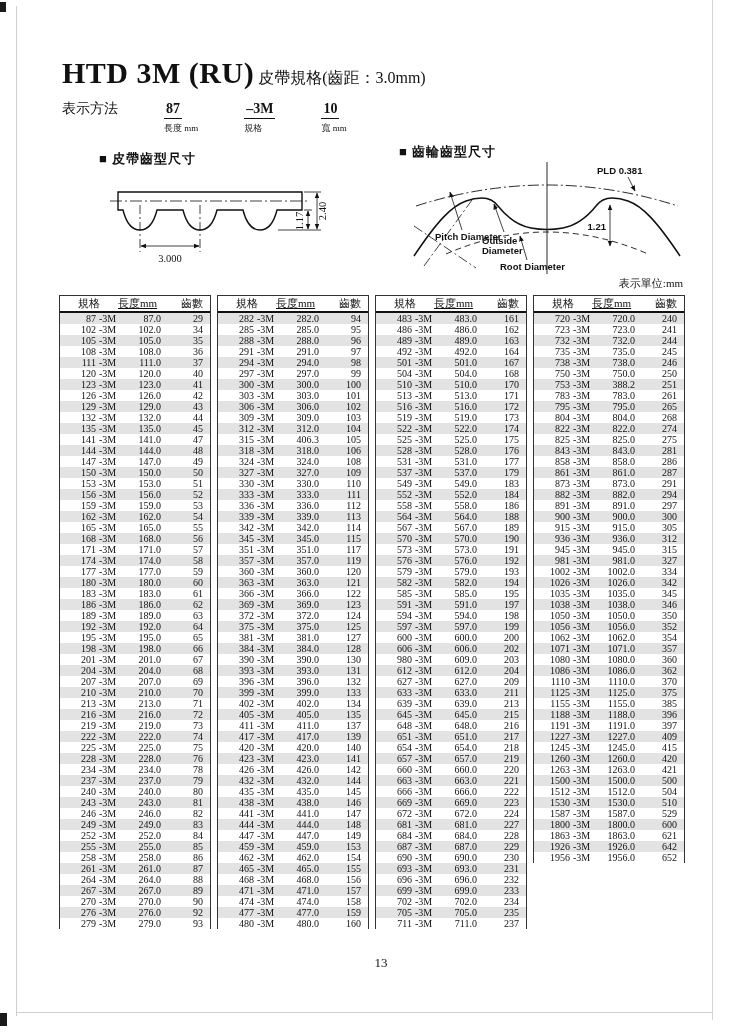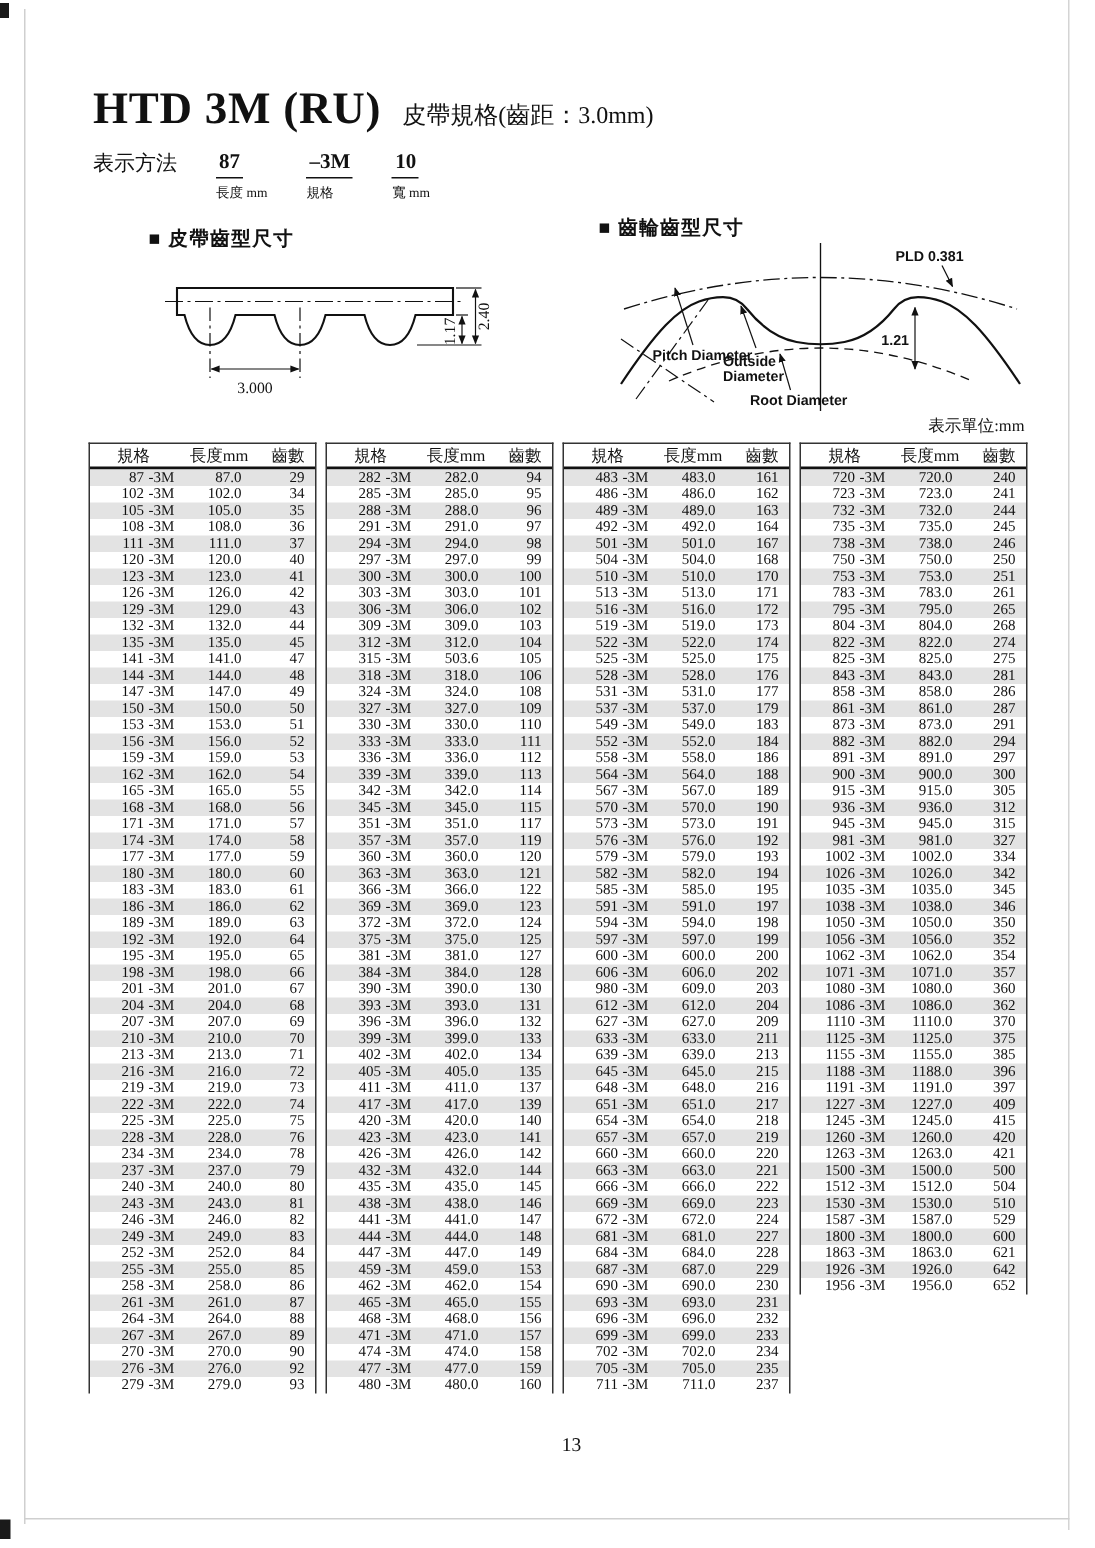--- a/index.html
+++ b/index.html
@@ -10,23 +10,23 @@
   [data-name]{box-sizing:border-box;}
   
   .edge-left{position:absolute;left:16px;top:6px;bottom:16px;width:1px;background:#cfcfcf;}
   .edge-right{position:absolute;right:17px;top:0;bottom:12px;width:1px;background:#d4d4d4;}
   .edge-bottom{position:absolute;left:16px;right:17px;bottom:19px;height:1px;background:#cfcfcf;}
   .corner-tl{position:absolute;left:0;top:2px;width:6px;height:10px;background:#1a1a1a;}
   .corner-bl{position:absolute;left:0;bottom:6px;width:7px;height:13px;background:#1a1a1a;}
 
   .title-row{position:absolute;left:62px;top:56px;display:flex;align-items:baseline;white-space:nowrap;}
   .doc-title{font-size:30px;font-weight:bold;letter-spacing:.5px;}
-  .doc-subtitle{font-size:16px;margin-left:14px;}
-
-  .notation{position:absolute;left:62px;top:99px;display:flex;align-items:flex-start;white-space:nowrap;}
+  .doc-subtitle{font-size:16px;margin-left:4px;}
+
+  .notation{position:absolute;left:62px;top:99px;display:flex;align-items:flex-start;white-space:nowrap;gap:20px;}
   .notation-label{font-size:14px;margin-right:26px;padding-top:1px;}
   .npart{margin-right:26px;text-align:left;}
   .npart .val{display:inline-block;font-size:14px;font-weight:bold;border-bottom:1.6px solid #111;padding:0 2px 1px 2px;}
   .npart .cap{font-size:9px;margin-top:3px;}
 
   .section-title{position:absolute;font-size:13px;font-weight:bold;letter-spacing:1px;}
   .belt-title{left:99px;top:150px;text-align:right;}
   .pulley-title{left:399px;top:143px;}
 
   .belt-svg{position:absolute;left:110px;top:178px;}
@@ -35,21 +35,21 @@
   svg .lbl{font-family:"Liberation Sans",sans-serif;font-weight:bold;font-size:9.5px;}
   svg .dim{font-size:10.5px;}
 
   .unit-note{position:absolute;right:47px;top:276px;font-size:11px;}
 
   .tables{position:absolute;left:59px;top:295px;display:flex;gap:6px;align-items:flex-start;}
   .tgroup{width:152px;border:1px solid #333;border-bottom:none;background:#fff;}
   .thead{display:flex;height:17px;align-items:center;border-bottom:2px solid #111;font-size:11px;}
   .th{display:block;}
   .th.c0{width:58px;text-align:center;}
-  .th.c1{width:56px;text-align:center;}
+  .th.c1{width:56px;text-align:left;text-decoration:underline;}
   .th.c2{width:36px;text-align:center;}
   .tr{display:flex;height:11px;line-height:11px;font-size:10px;}
   .tbody .tr:nth-child(odd){background:#e3e3e3;}
   .td{display:block;}
   .td.c0{width:58px;display:flex;padding-left:7px;}
   .td.c0 .num{display:inline-block;width:29px;text-align:right;}
   .td.c0 .suf{margin-left:3px;}
   .td.c1{width:56px;text-align:right;padding-right:13px;}
   .td.c2{width:36px;text-align:right;padding-right:7px;}
 
@@ -696,21 +696,21 @@
             <span class="suf" data-name="spec-suffix">-3M</span>
           </span>
           <span class="td c1" data-name="length-cell">312.0</span>
           <span class="td c2" data-name="teeth-cell">104</span>
         </div>
         <div class="tr" data-name="table-row">
           <span class="td c0" data-name="spec-cell">
             <span class="num" data-name="spec-number">315</span>
             <span class="suf" data-name="spec-suffix">-3M</span>
           </span>
-          <span class="td c1" data-name="length-cell">503.6</span>
+          <span class="td c1" data-name="length-cell">406.3</span>
           <span class="td c2" data-name="teeth-cell">105</span>
         </div>
         <div class="tr" data-name="table-row">
           <span class="td c0" data-name="spec-cell">
             <span class="num" data-name="spec-number">318</span>
             <span class="suf" data-name="spec-suffix">-3M</span>
           </span>
           <span class="td c1" data-name="length-cell">318.0</span>
           <span class="td c2" data-name="teeth-cell">106</span>
         </div>
@@ -1570,21 +1570,21 @@
             <span class="suf" data-name="spec-suffix">-3M</span>
           </span>
           <span class="td c1" data-name="length-cell">750.0</span>
           <span class="td c2" data-name="teeth-cell">250</span>
         </div>
         <div class="tr" data-name="table-row">
           <span class="td c0" data-name="spec-cell">
             <span class="num" data-name="spec-number">753</span>
             <span class="suf" data-name="spec-suffix">-3M</span>
           </span>
-          <span class="td c1" data-name="length-cell">753.0</span>
+          <span class="td c1" data-name="length-cell">388.2</span>
           <span class="td c2" data-name="teeth-cell">251</span>
         </div>
         <div class="tr" data-name="table-row">
           <span class="td c0" data-name="spec-cell">
             <span class="num" data-name="spec-number">783</span>
             <span class="suf" data-name="spec-suffix">-3M</span>
           </span>
           <span class="td c1" data-name="length-cell">783.0</span>
           <span class="td c2" data-name="teeth-cell">261</span>
         </div>

